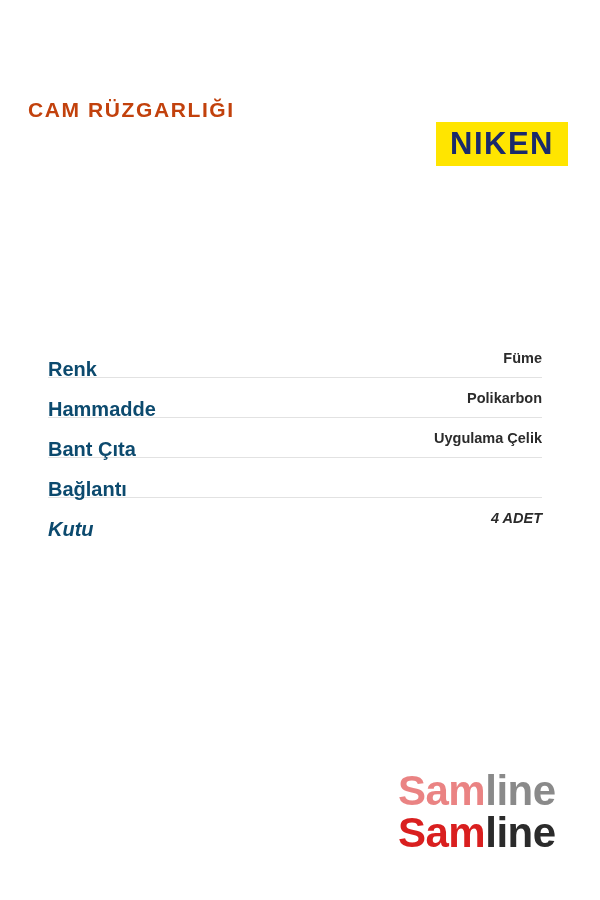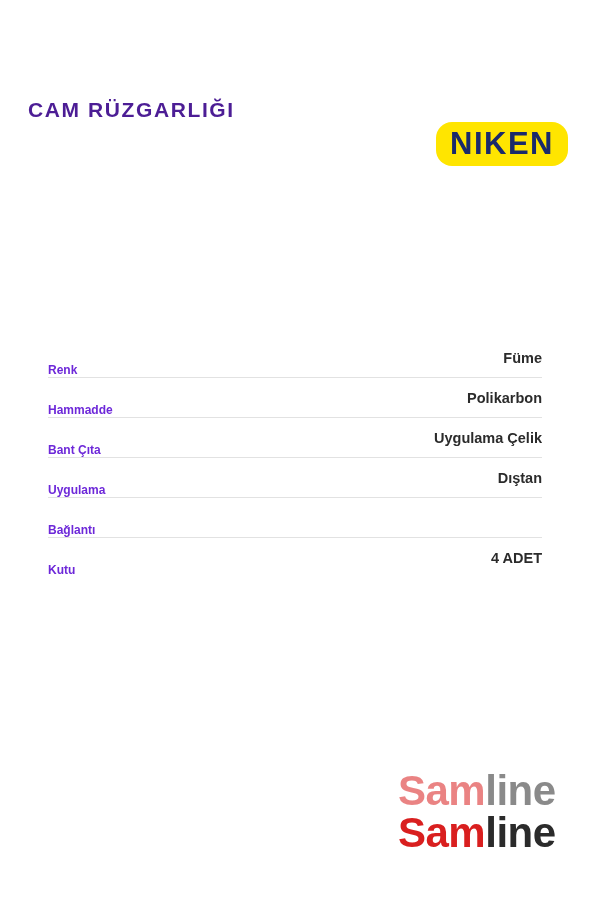--- a/index.html
+++ b/index.html
@@ -21,32 +21,31 @@
   }
 
   
   .title {
     position: absolute;
     left: 28px;
     top: 98px;
     font-size: 21px;
     font-weight: 700;
     letter-spacing: 1.6px;
-    color: #4c1d95;
+    color: #c2410c;
     white-space: nowrap;
   }
 
   .brand-badge {
     position: absolute;
     right: 32px;
     top: 122px;
     background: #ffe500;
     padding: 6px 14px 7px 14px;
     display: inline-block;
-    border-radius: 16px;
   }
   .brand-badge-text {
     font-size: 31px;
     font-weight: 700;
     letter-spacing: 1.5px;
     color: #1a2a6b;
     line-height: 1;
     display: block;
   }
 
@@ -59,25 +58,26 @@
   }
   .spec-row {
     display: flex;
     align-items: center;
     justify-content: space-between;
     height: 39px;
     border-bottom: 1px solid #e2e2e2;
   }
   .spec-row:last-child {
     border-bottom: none;
+    font-style: italic;
   }
   .spec-label {
-    font-size: 12px;
+    font-size: 20px;
     font-weight: 700;
-    color: #6d28d9;
+    color: #0c4a6e;
     white-space: nowrap;
     margin-top: 24px;
   }
   .spec-value {
     font-size: 14.5px;
     font-weight: 700;
     color: #2b2b2b;
     text-align: right;
     white-space: nowrap;
   }
@@ -135,24 +135,20 @@
     <div class="spec-row">
       <span class="spec-label">Hammadde</span>
       <span class="spec-value">Polikarbon</span>
     </div>
 
     <div class="spec-row">
       <span class="spec-label">Bant Çıta</span>
       <span class="spec-value">Uygulama Çelik</span>
     </div>
 
-    <div class="spec-row">
-      <span class="spec-label">Uygulama</span>
-      <span class="spec-value">Dıştan</span>
-    </div>
 
     <div class="spec-row">
       <span class="spec-label">Bağlantı</span>
     </div>
 
     <div class="spec-row">
       <span class="spec-label">Kutu</span>
       <span class="spec-value">4 ADET</span>
     </div>
 

